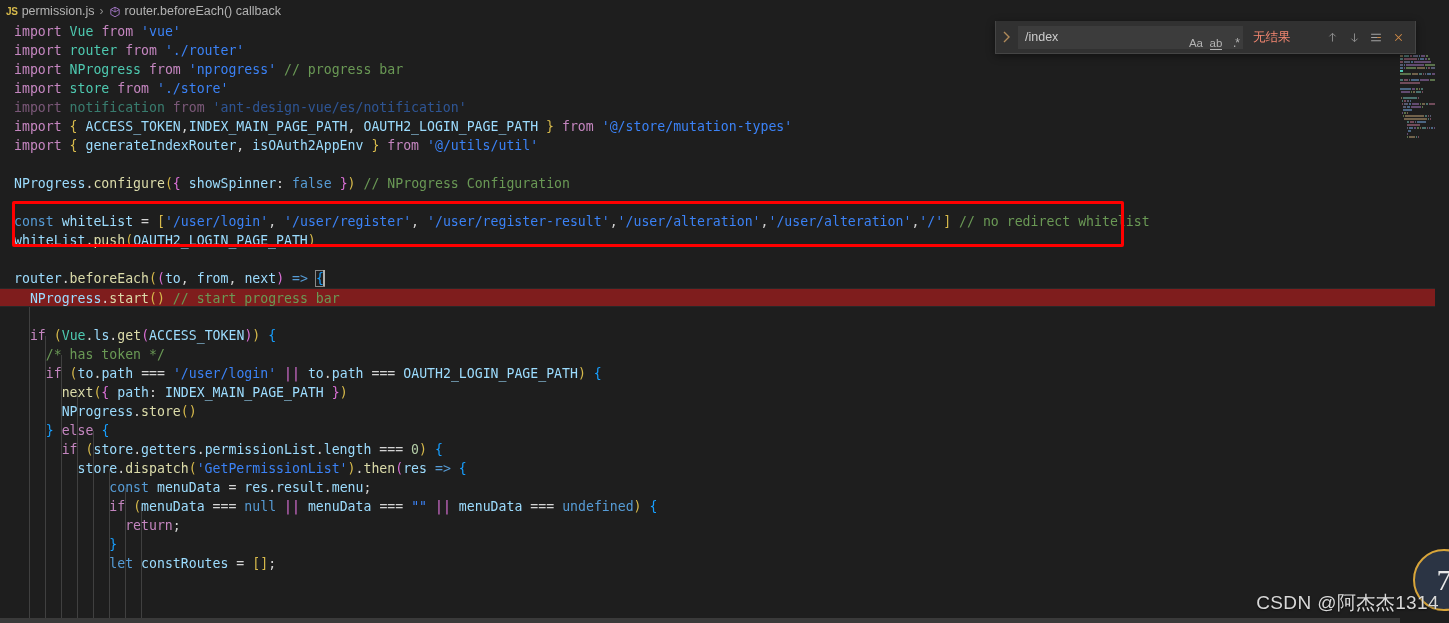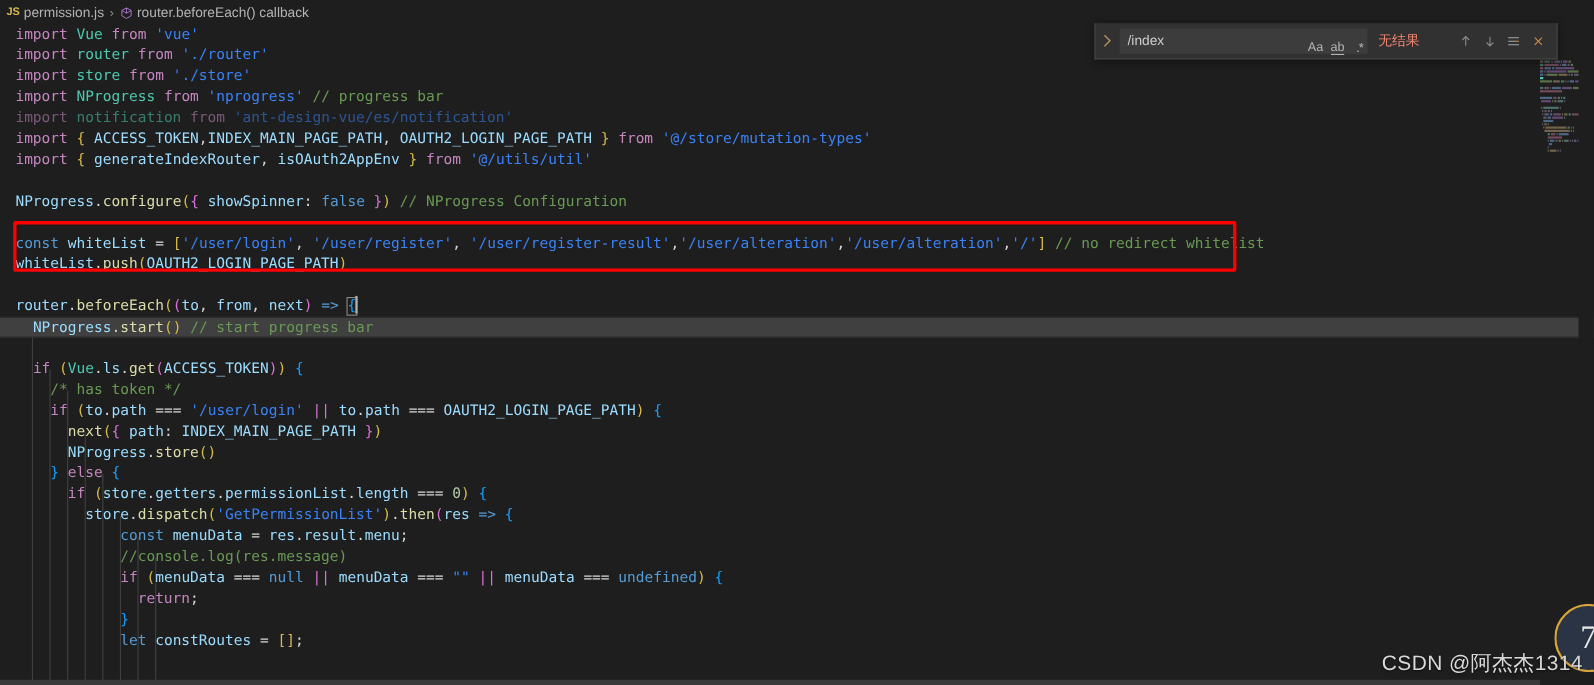--- a/index.html
+++ b/index.html
@@ -53,21 +53,21 @@
   .line {
     position: relative;
     height: 19px; line-height: 19px;
     font-family: "DejaVu Sans Mono", monospace;
     font-size: 13.2px;
     white-space: pre;
     color: #d4d4d4;
     padding-left: 14px;
   }
   .line.cur {
-    background: #404040;
+    background: #7f1d1d;
     border-top: 1px solid #282828;
     border-bottom: 1px solid #282828;
     height: 19px;
   }
 
   
   .kw   { color: #c586c0; }   
   .kw2  { color: #569cd6; }   
   .id   { color: #9cdcfe; }   
   .str  { color: #3b82f6; }   
@@ -249,24 +249,24 @@
       <div class="guide" style="left:77px; top:371px; height:230px;"></div>
       <div class="guide" style="left:93px; top:409px; height:192px;"></div>
       <div class="guide" style="left:109px; top:447px; height:154px;"></div>
       <div class="guide" style="left:125px; top:466px; height:135px;"></div>
       <div class="guide" style="left:141px; top:485px; height:116px;"></div>
 
       <div class="line"><span class="kw">import</span> <span class="cls">Vue</span> <span class="kw">from</span> <span class="str">'vue'</span></div>
 
       <div class="line"><span class="kw">import</span> <span class="cls">router</span> <span class="kw">from</span> <span class="str">'./router'</span></div>
 
+      <div class="line"><span class="kw">import</span> <span class="cls">NProgress</span> <span class="kw">from</span> <span class="str">'nprogress'</span> <span class="cmt">// progress bar</span></div>
+
       <div class="line"><span class="kw">import</span> <span class="cls">store</span> <span class="kw">from</span> <span class="str">'./store'</span></div>
 
-      <div class="line"><span class="kw">import</span> <span class="cls">NProgress</span> <span class="kw">from</span> <span class="str">'nprogress'</span> <span class="cmt">// progress bar</span></div>
-
 
       <div class="line dim"><span class="kw">import</span> <span class="cls">notification</span> <span class="kw">from</span> <span class="str">'ant-design-vue/es/notification'</span></div>
 
       <div class="line"><span class="kw">import</span> <span class="brkt-y">{</span> <span class="id">ACCESS_TOKEN</span><span class="punc">,</span><span class="id">INDEX_MAIN_PAGE_PATH</span><span class="punc">,</span> <span class="id">OAUTH2_LOGIN_PAGE_PATH</span> <span class="brkt-y">}</span> <span class="kw">from</span> <span class="str">'@/store/mutation-types'</span></div>
 
       <div class="line"><span class="kw">import</span> <span class="brkt-y">{</span> <span class="id">generateIndexRouter</span><span class="punc">,</span> <span class="id">isOAuth2AppEnv</span> <span class="brkt-y">}</span> <span class="kw">from</span> <span class="str">'@/utils/util'</span></div>
 
       <div class="line"> </div>
 
       <div class="line"><span class="id">NProgress</span><span class="punc">.</span><span class="fn">configure</span><span class="brkt-y">(</span><span class="brkt-p">{</span> <span class="id">showSpinner</span><span class="punc">:</span> <span class="kw2">false</span> <span class="brkt-p">}</span><span class="brkt-y">)</span> <span class="cmt">// NProgress Configuration</span></div>
@@ -296,21 +296,20 @@
       <div class="line">      <span class="id">NProgress</span><span class="punc">.</span><span class="fn">store</span><span class="brkt-y">()</span></div>
 
       <div class="line">    <span class="brkt-b">}</span> <span class="kw">else</span> <span class="brkt-b">{</span></div>
 
       <div class="line">      <span class="kw">if</span> <span class="brkt-y">(</span><span class="id">store</span><span class="punc">.</span><span class="id">getters</span><span class="punc">.</span><span class="id">permissionList</span><span class="punc">.</span><span class="id">length</span> <span class="op">===</span> <span class="num">0</span><span class="brkt-y">)</span> <span class="brkt-b">{</span></div>
 
       <div class="line">        <span class="id">store</span><span class="punc">.</span><span class="fn">dispatch</span><span class="brkt-y">(</span><span class="str">'GetPermissionList'</span><span class="brkt-y">)</span><span class="punc">.</span><span class="fn">then</span><span class="brkt-p">(</span><span class="id">res</span> <span class="kw2">=&gt;</span> <span class="brkt-b">{</span></div>
 
       <div class="line">            <span class="kw2">const</span> <span class="id">menuData</span> <span class="op">=</span> <span class="id">res</span><span class="punc">.</span><span class="id">result</span><span class="punc">.</span><span class="id">menu</span><span class="punc">;</span></div>
 
-      <div class="line">            <span class="cmt">//console.log(res.message)</span></div>
 
       <div class="line">            <span class="kw">if</span> <span class="brkt-y">(</span><span class="id">menuData</span> <span class="op">===</span> <span class="kw2">null</span> <span class="op brkt-p">||</span> <span class="id">menuData</span> <span class="op">===</span> <span class="str">""</span> <span class="op brkt-p">||</span> <span class="id">menuData</span> <span class="op">===</span> <span class="kw2">undefined</span><span class="brkt-y">)</span> <span class="brkt-b">{</span></div>
 
       <div class="line">              <span class="kw">return</span><span class="punc">;</span></div>
 
       <div class="line">            <span class="brkt-b">}</span></div>
 
       <div class="line">            <span class="kw2">let</span> <span class="id">constRoutes</span> <span class="op">=</span> <span class="brkt-y">[]</span><span class="punc">;</span></div>
     </div>
 

